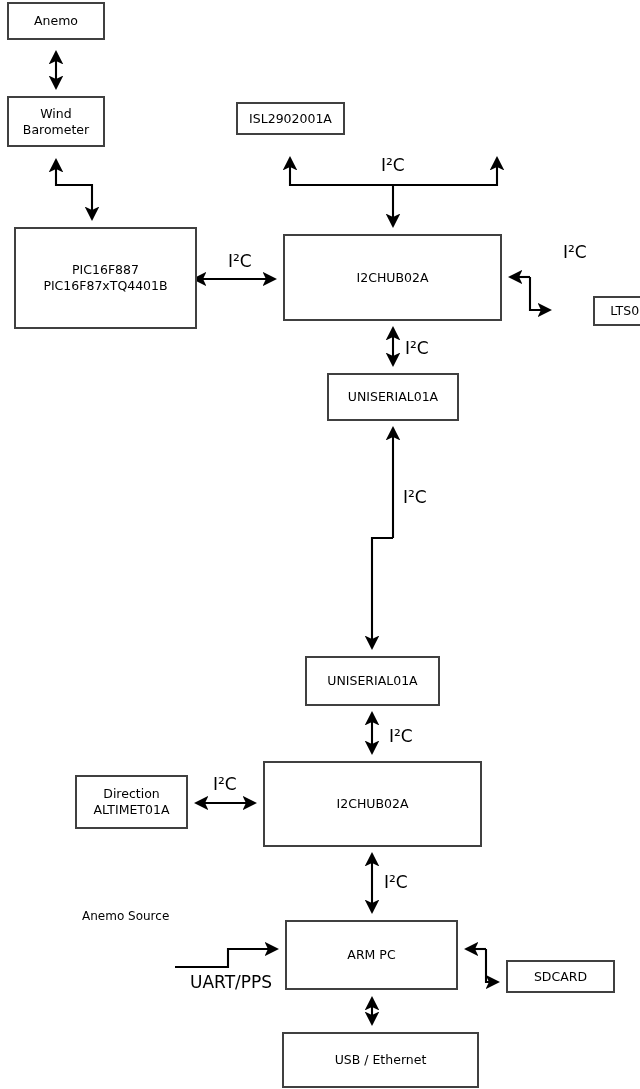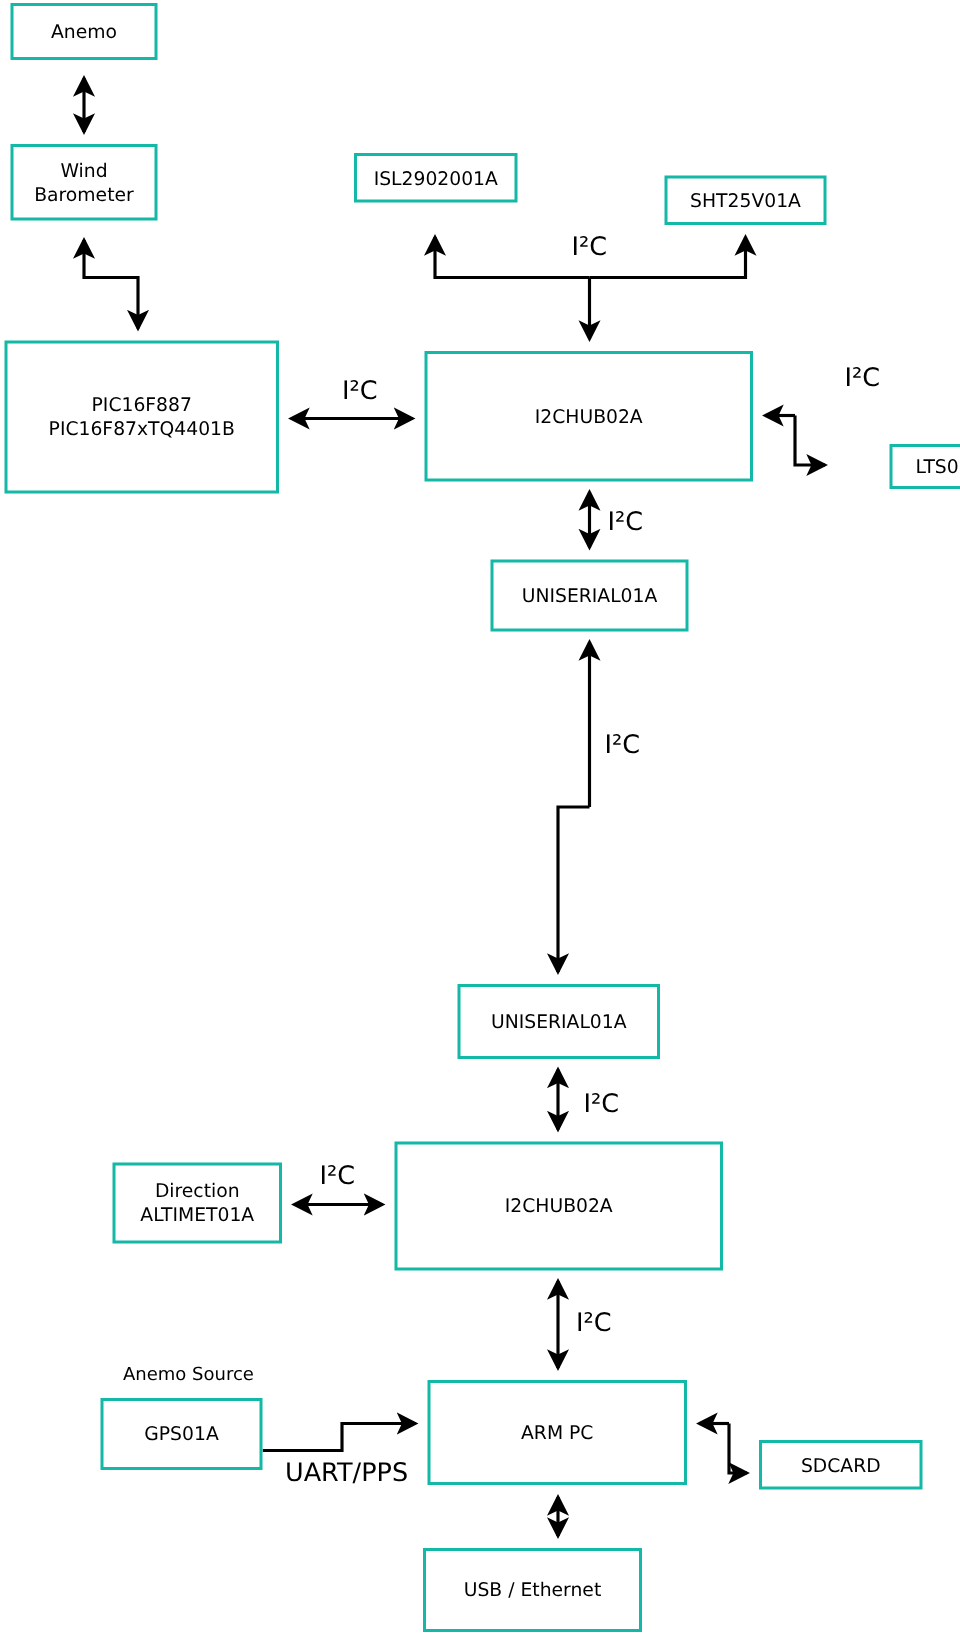--- a/index.html
+++ b/index.html
@@ -18,21 +18,21 @@
   }
   #wires{
     position:absolute;
     left:0; top:0;
     width:640px; height:1089px;
     pointer-events:none;
   }
   .node{
     position:absolute;
     box-sizing:border-box;
-    border:2px solid #14b8a6;
+    border:2px solid #404040;
     background:#ffffff;
     display:flex;
     align-items:center;
     justify-content:center;
     text-align:center;
     line-height:1.25;
     font-size:12.5px;
     color:#000000;
     z-index:3;
     padding:2px 4px;
@@ -103,32 +103,29 @@
 
   <div class="node" style="left:7px;  top:2px;   width:98px;  height:38px;">
     <span class="lbl">Anemo</span>
   </div>
 
   <div class="node" style="left:7px;  top:96px;  width:98px;  height:51px;">
     <span class="lbl">Wind
 Barometer</span>
   </div>
 
-  <div class="node" style="left:3px;  top:227px; width:183px; height:102px;">
+  <div class="node" style="left:14px;  top:227px; width:183px; height:102px;">
     <span class="lbl">PIC16F887
 PIC16F87xTQ4401B</span>
   </div>
 
   <div class="node" style="left:236px;top:102px; width:109px; height:33px;">
     <span class="lbl">ISL2902001A</span>
   </div>
 
-  <div class="node" style="left:443px;top:117px; width:108px; height:33px;">
-    <span class="lbl">SHT25V01A</span>
-  </div>
 
   <div class="node" style="left:283px;top:234px; width:219px; height:87px;">
     <span class="lbl">I2CHUB02A</span>
   </div>
 
   <div class="node" style="left:558px;top:296px; width:80px;  height:30px;margin-left:35px;">
     <span class="lbl">LTS01A</span>
   </div>
 
   <div class="node" style="left:327px;top:373px; width:132px; height:48px;">
@@ -141,33 +138,30 @@
 
   <div class="node" style="left:263px;top:761px; width:219px; height:86px;">
     <span class="lbl">I2CHUB02A</span>
   </div>
 
   <div class="node" style="left:75px; top:775px; width:113px; height:54px;">
     <span class="lbl">Direction
 ALTIMET01A</span>
   </div>
 
-  <div class="node" style="left:67px; top:932px; width:108px; height:48px;">
-    <span class="lbl">GPS01A</span>
-  </div>
 
   <div class="node" style="left:285px;top:920px; width:173px; height:70px;">
     <span class="lbl">ARM PC</span>
   </div>
 
   <div class="node" style="left:506px;top:960px; width:109px; height:33px;">
     <span class="lbl">SDCARD</span>
   </div>
 
-  <div class="node" style="left:282px;top:1032px;width:146px; height:56px;">
+  <div class="node" style="left:282px;top:1032px;width:197px; height:56px;">
     <span class="lbl">USB / Ethernet</span>
   </div>
 
   <div class="wirelabel" style="left:381px;top:155px;"><span>I²C</span></div>
 
   <div class="wirelabel" style="left:228px;top:251px;"><span>I²C</span></div>
 
   <div class="wirelabel" style="left:563px;top:242px;"><span>I²C</span></div>
 
   <div class="wirelabel" style="left:405px;top:338px;"><span>I²C</span></div>

